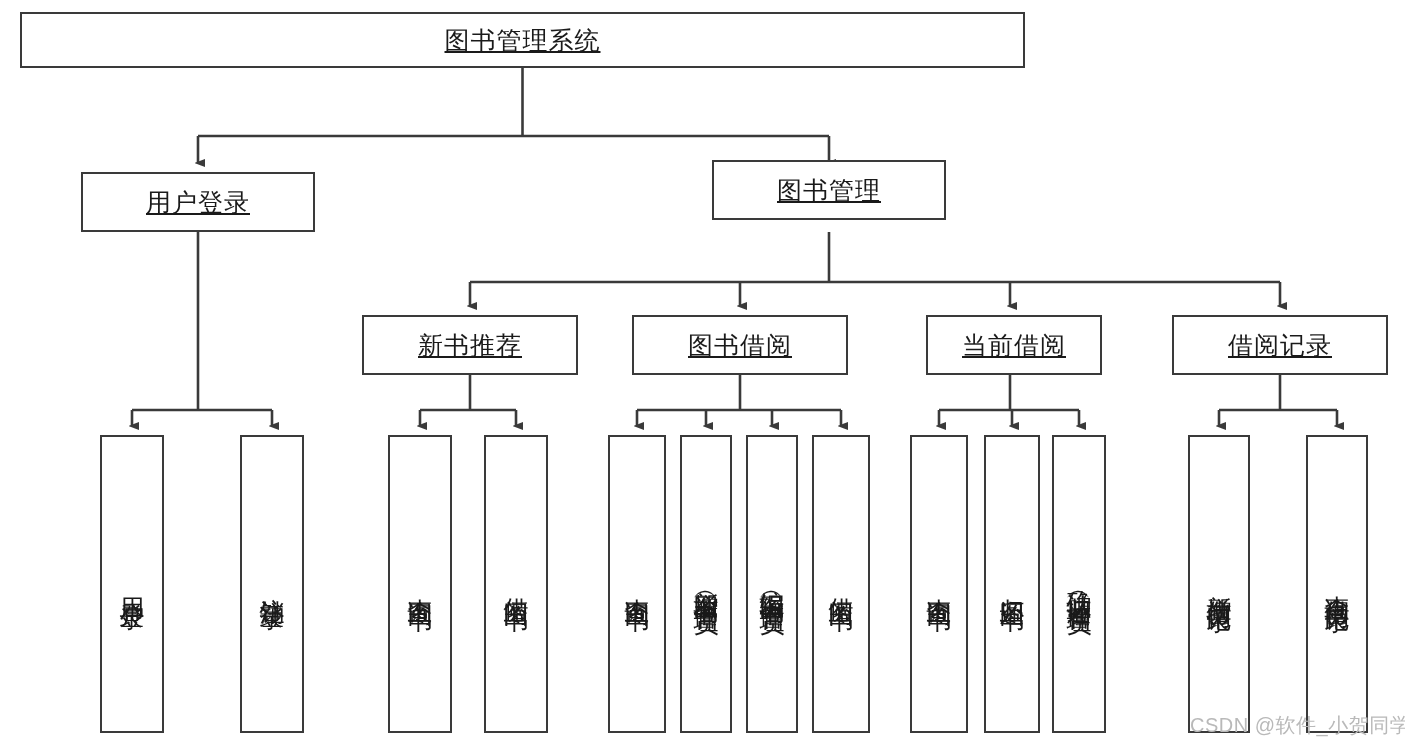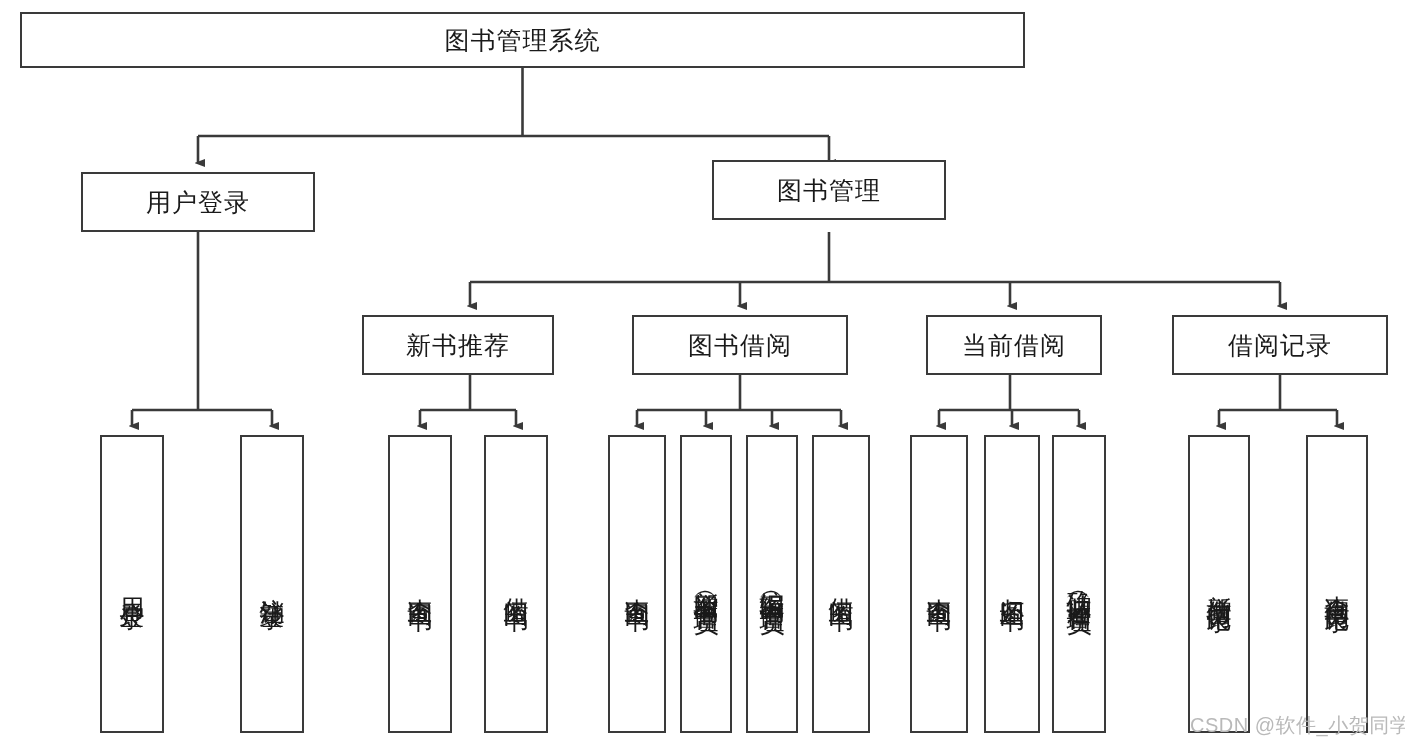--- a/index.html
+++ b/index.html
@@ -31,20 +31,21 @@
     background: #ffffff;
     border: 2.5px solid #3a3a3a;
     display: flex;
     align-items: center;
     justify-content: center;
     color: #1a1a1a;
   }
   .node.horiz {
     font-size: 25px;
     letter-spacing: 1px;
+    text-decoration: underline;
   }
   .node.vert {
     writing-mode: vertical-rl;
     text-orientation: upright;
     font-size: 25px;
     letter-spacing: 3px;
     padding: 6px 0;
     line-height: 1;
   }
   .node.vert .vtext {
@@ -111,21 +112,21 @@
   <div id="nodes">
       <div class="node horiz" style="left: 20px; top: 12px; width: 1005px; height: 56px;">
         <span>图书管理系统</span>
       </div>
       <div class="node horiz" style="left: 81px; top: 172px; width: 234px; height: 60px;">
         <span>用户登录</span>
       </div>
       <div class="node horiz" style="left: 712px; top: 160px; width: 234px; height: 60px;">
         <span>图书管理</span>
       </div>
-      <div class="node horiz" style="left: 362px; top: 315px; width: 192px; height: 60px;">
+      <div class="node horiz" style="left: 362px; top: 315px; width: 216px; height: 60px;">
         <span>新书推荐</span>
       </div>
       <div class="node horiz" style="left: 632px; top: 315px; width: 216px; height: 60px; align-items: center;">
         <span>图书借阅</span>
       </div>
       <div class="node horiz" style="left: 926px; top: 315px; width: 176px; height: 60px;">
         <span>当前借阅</span>
       </div>
       <div class="node horiz" style="left: 1172px; top: 315px; width: 216px; height: 60px;">
         <span>借阅记录</span>

